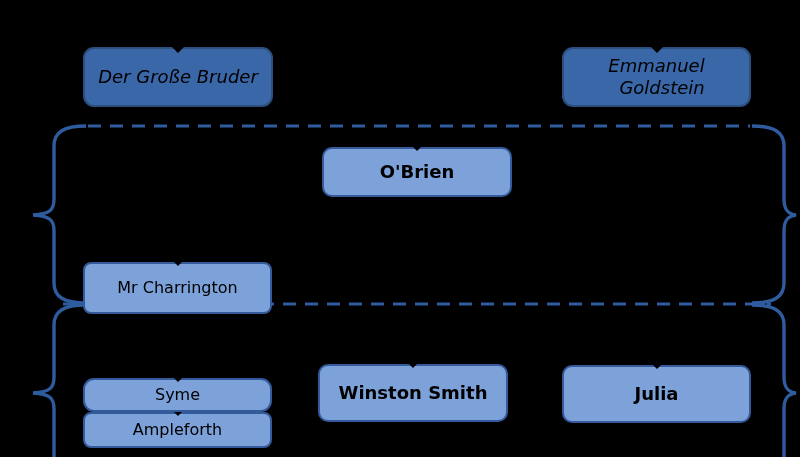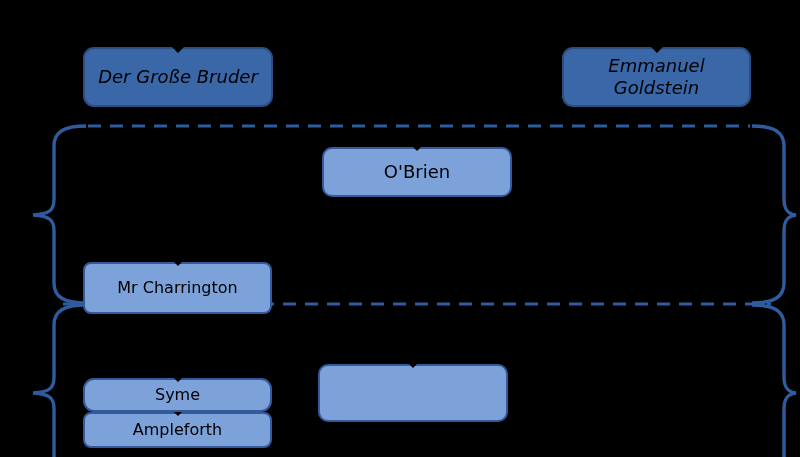--- a/index.html
+++ b/index.html
@@ -55,20 +55,21 @@
   .node .label {
     line-height: 1.25;
     white-space: pre-line;
   }
   .node.dark .label {
     font-style: italic;
     font-size: 18px;
   }
   .node.big .label {
     font-size: 18px;
+    font-weight: bold;
   }
   .node.small .label {
     font-size: 16px;
   }
   
   .notch {
     position: absolute;
     top: -2px;
     left: 50%;
     transform: translateX(-50%);
@@ -102,21 +103,21 @@
     <path d="M 86,276 C 64,276 54,282 54,296 L 54,348 C 54,359 50,363 33,364 C 50,365 54,369 54,380 L 54,433 C 54,447 64,453 86,453"></path>
 
     <path d="M 752,276 C 774,276 784,282 784,296 L 784,348 C 784,359 788,363 796,364 C 788,365 784,369 784,380 L 784,433 C 784,447 774,453 752,453"></path>
   </svg>
 
   <div class="node dark" style="left:83px; top:18px; width:190px; height:60px;">
     <span class="notch"></span>
     <span class="label">Der Große Bruder</span>
   </div>
 
-  <div class="node dark" style="left:562px; top:18px; width:189px; height:60px;">
+  <div class="node dark" style="left:562px; top:18px; width:189px; height:60px;text-align:right;">
     <span class="notch"></span>
     <span class="label">Emmanuel
 Goldstein</span>
   </div>
 
   <div class="node light big" style="left:322px; top:118px; width:190px; height:50px;">
     <span class="notch"></span>
     <span class="label">O'Brien</span>
   </div>
 
@@ -131,16 +132,21 @@
     <span class="label">Syme</span>
   </div>
 
   <div class="node light small" style="left:83px; top:383px; width:189px; height:36px;">
     <span class="notch"></span>
     <span class="label">Ampleforth</span>
   </div>
 
   <div class="node light big" style="left:318px; top:335px; width:190px; height:58px;">
     <span class="notch"></span>
+    <span class="label">Winston Smith</span>
   </div>
 
+  <div class="node light big" style="left:562px; top:336px; width:189px; height:58px;">
+    <span class="notch"></span>
+    <span class="label">Julia</span>
+  </div>
 
 </div>
 
 </body></html>

